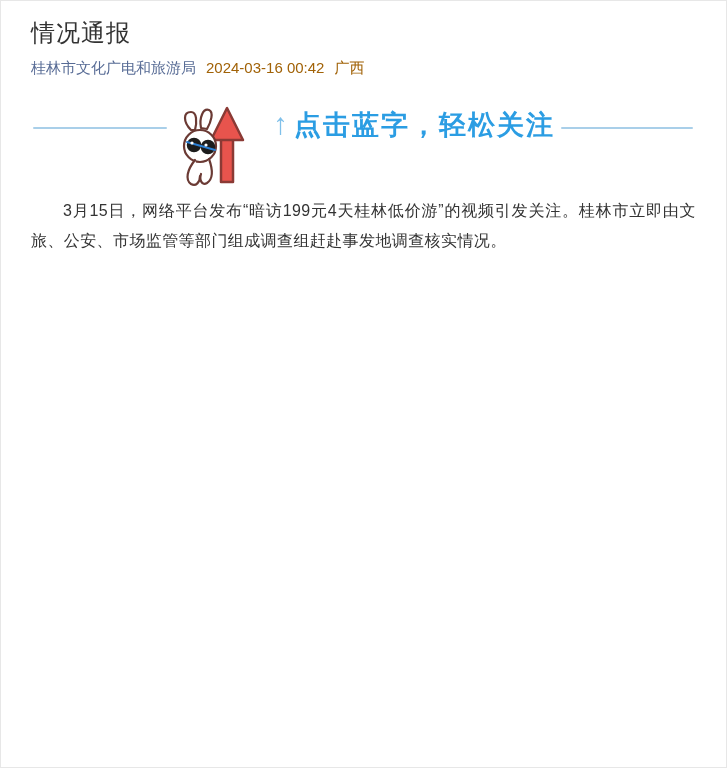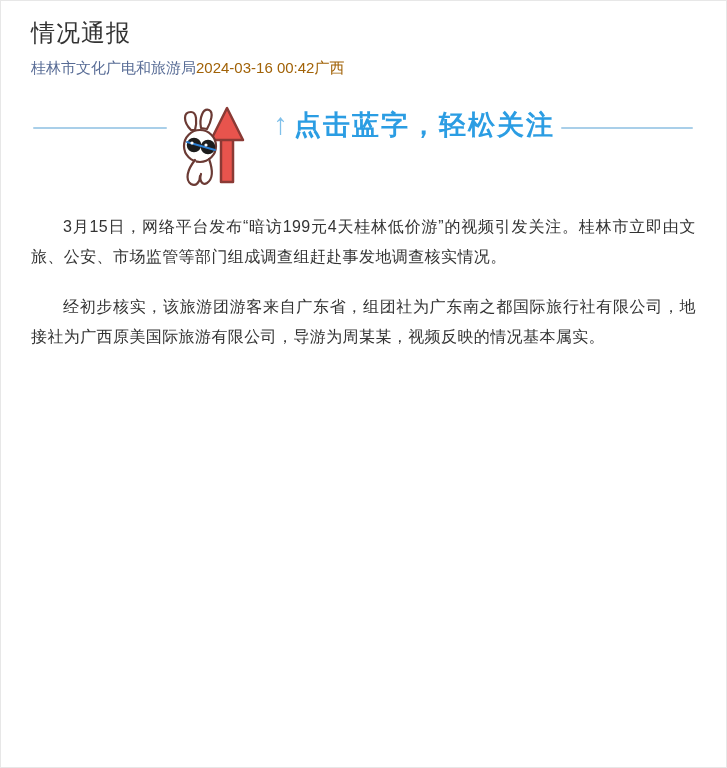--- a/index.html
+++ b/index.html
@@ -27,20 +27,21 @@
     letter-spacing: 1px;
     line-height: 32px;
   }
 
   .byline {
     margin-top: 9px;
     font-size: 15px;
     line-height: 20px;
     display: flex;
     align-items: baseline;
+    gap: 10px;
     white-space: nowrap;
   }
   .byline .account { color: #576b95; }
   .byline .time, .byline .loc { color: #a16207; }
 
   
   .banner {
     margin-top: 22px;
     height: 96px;
     position: relative;
@@ -79,21 +80,21 @@
   }
   .slogan {
     font-size: 27px;
     line-height: 38px;
     font-weight: bold;
     color: #2b9de3;
     letter-spacing: 2px;
     text-align: right;
   }
 
-  .body-text { margin-top: 16px; }
+  .body-text { }
   .body-text p {
     margin: 0 0 20px 0;
     font-size: 16px;
     line-height: 30px;
     color: #333333;
     letter-spacing: 0.4px;
     text-indent: 2em;
     text-align: justify;
   }
 </style>
@@ -147,17 +148,16 @@
       <div class="slogan-wrap">
         <span class="up-arrow">↑</span>
         <span class="slogan">点击蓝字，轻松关注</span>
       </div>
 
       <div class="divider right"></div>
     </div>
 
     <div class="body-text">
       <p>3月15日，网络平台发布“暗访199元4天桂林低价游”的视频引发关注。桂林市立即由文旅、公安、市场监管等部门组成调查组赶赴事发地调查核实情况。</p>
-      <p>经初步核实，该旅游团游客来自广东省，组团社为广东南之都国际旅行社有限公司，地接社为广西原美国际旅游有限公司，导游为周某某，视频反映的情况基本属实。</p>
     </div>
 
   </div>
 </div>
 
 </body></html>

